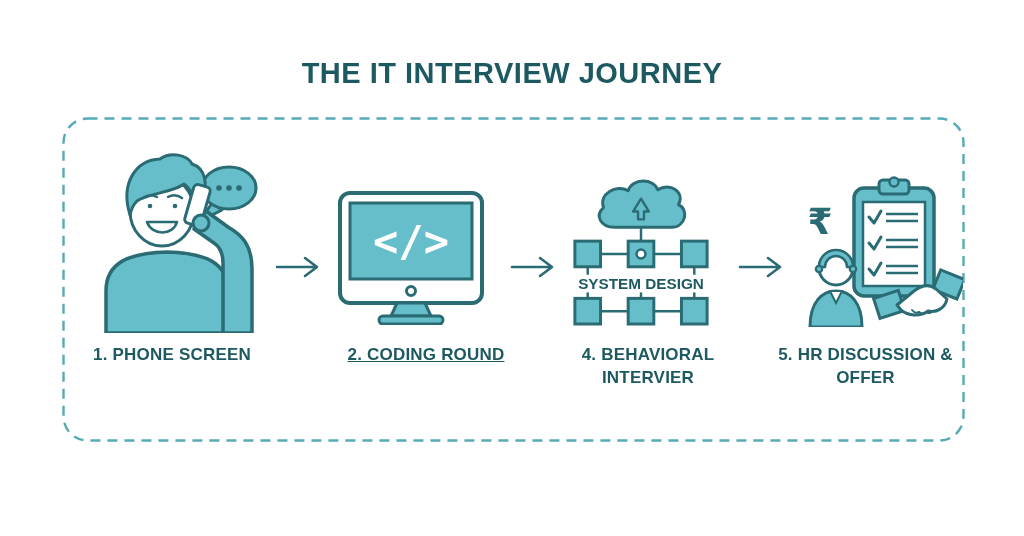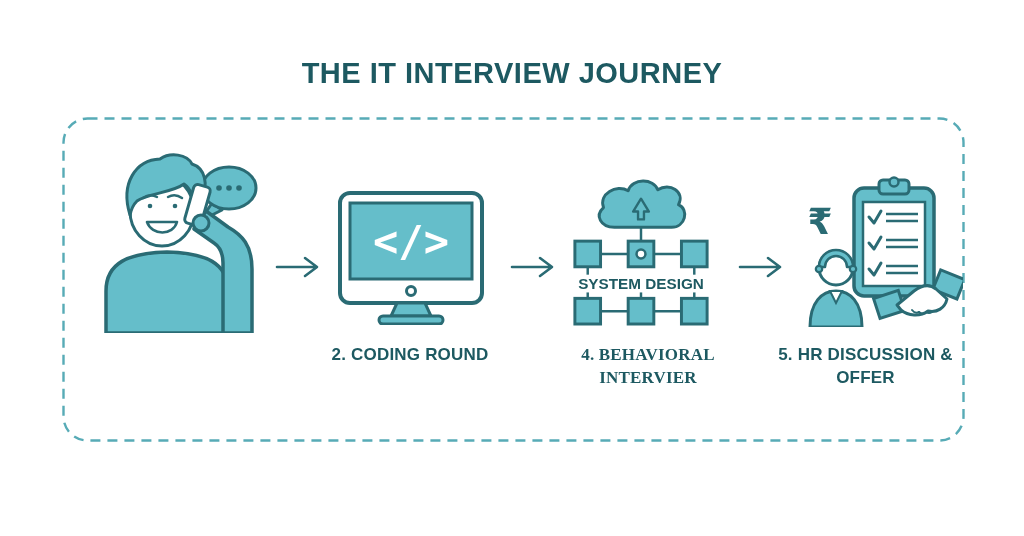--- a/index.html
+++ b/index.html
@@ -12,22 +12,22 @@
     font-size:29px;font-weight:bold;letter-spacing:.5px;color:#1d5961;
   }
   .journey-box{position:absolute;left:62px;top:117px;width:903px;height:325px;}
   .journey-border{position:absolute;left:0;top:0;}
   .illus{position:absolute;}
   .step-label{
     position:absolute;top:227px;text-align:center;
     font-size:17px;font-weight:bold;color:#1d5961;line-height:1.35;letter-spacing:.2px;
   }
   .lbl-1{left:0px;width:220px;}
-  .lbl-2{left:248px;width:200px;}
-  .lbl-3{left:511px;width:150px;font-family:Liberation Serif, serif;}
+  .lbl-2{left:264px;width:200px;text-decoration:underline;}
+  .lbl-3{left:511px;width:150px;}
   .lbl-4{left:716px;width:175px;}
   .arrow{position:absolute;top:138px;}
   .ar-1{left:213px;}
   .ar-2{left:448px;}
   .ar-3{left:676px;}
   svg{display:block;}
 </style>
 </head>
 <body>
 
@@ -58,20 +58,21 @@
       <circle cx="58" cy="65" r="2.3" fill="#2A6B74"></circle>
       <circle cx="83" cy="65" r="2.3" fill="#2A6B74"></circle>
       <path d="M55,81 C60,95 81,95 85,81 Z" fill="#ffffff" stroke="#2A6B74" stroke-width="2.6" stroke-linejoin="round"></path>
       <path d="M160,192 L160,128 C160,104 150,94 136,86 L114,70 L102,88 L122,102
                C128,106 131,112 131,122 L131,192 Z" fill="#65BECA" stroke="#2A6B74" stroke-width="3.5" stroke-linejoin="round"></path>
       <g transform="rotate(16 105 64)">
         <rect x="97" y="44" width="17" height="40" rx="4" fill="#ffffff" stroke="#2A6B74" stroke-width="3"></rect>
       </g>
       <circle cx="109" cy="82" r="8" fill="#65BECA" stroke="#2A6B74" stroke-width="3"></circle>
     </svg>
+    <div class="step-label lbl-1">1. PHONE SCREEN</div>
 
     <svg class="arrow ar-1" width="46" height="24" viewBox="0 0 46 24">
       <path d="M2,12 H41 M30,3 L42,12 L30,21" fill="none" stroke="#2A6B74" stroke-width="2.6" stroke-linecap="round" stroke-linejoin="round"></path>
     </svg>
 
     <svg class="illus" style="left:273px;top:72px;" width="152" height="136" viewBox="0 0 152 136">
       <rect x="5" y="4" width="142" height="110" rx="10" fill="#ffffff" stroke="#2A6B74" stroke-width="4"></rect>
       <rect x="15" y="14" width="122" height="76" fill="#65BECA" stroke="#2A6B74" stroke-width="3"></rect>
       <text x="76" y="67" text-anchor="middle" font-size="42" font-weight="bold" font-family="DejaVu Sans Mono, monospace" fill="#ffffff">&lt;/&gt;</text>
       <circle cx="76" cy="102" r="4.5" fill="#ffffff" stroke="#2A6B74" stroke-width="3"></circle>

